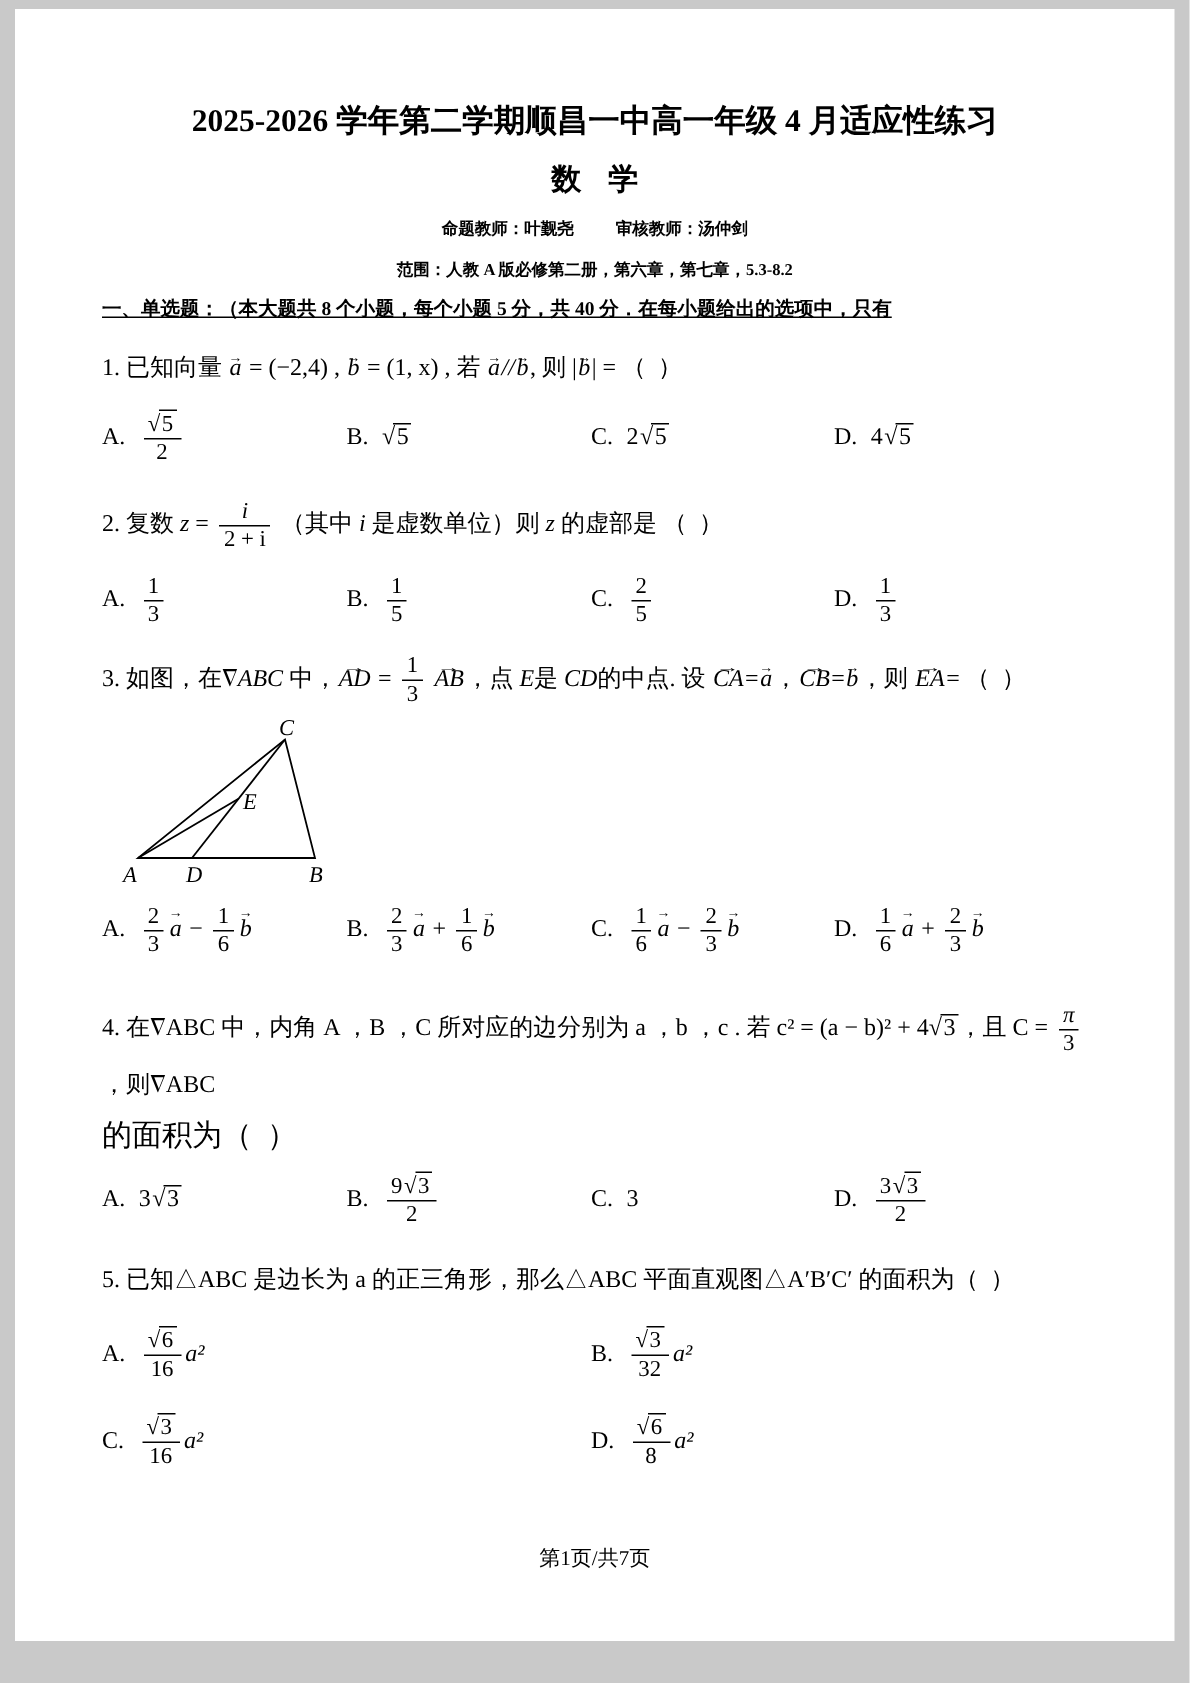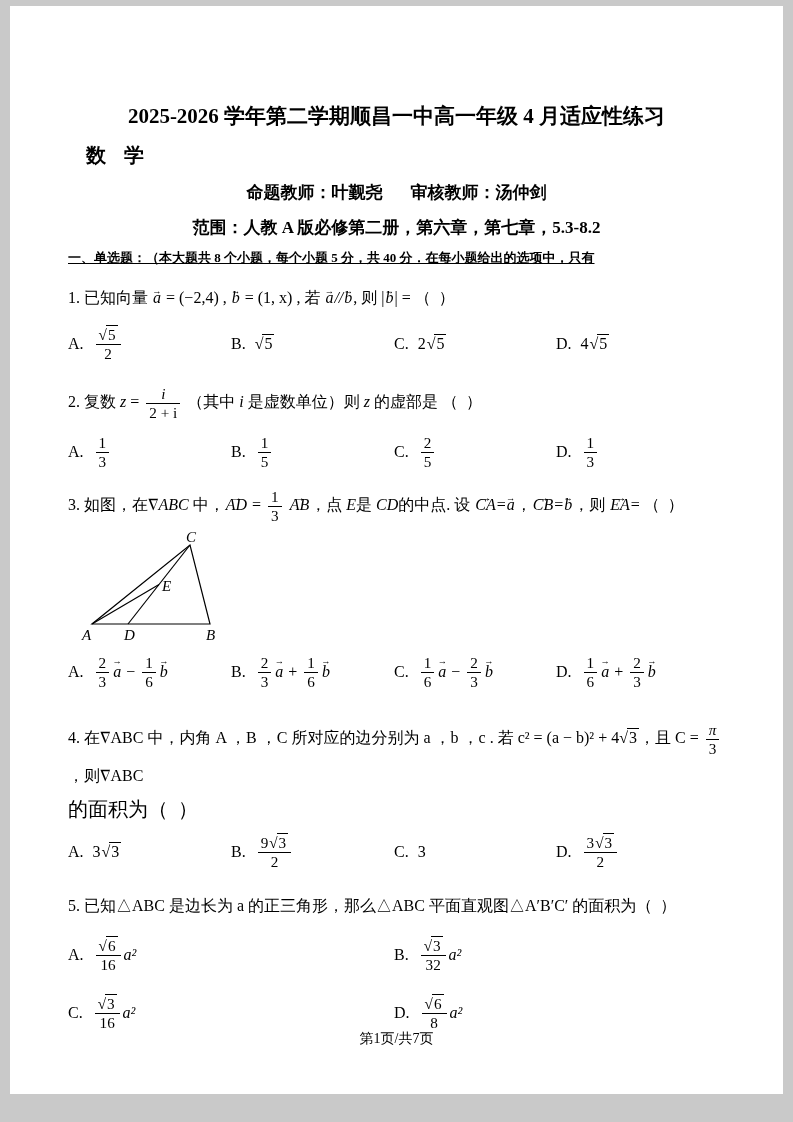--- a/index.html
+++ b/index.html
@@ -2,23 +2,23 @@
 <html><head>
 <meta charset="utf-8">
 <style>
   * { margin:0; padding:0; box-sizing:border-box; }
   html,body { width:793px; height:1122px; overflow:hidden; }
   body { background:#c9c9c9; font-family:"Liberation Serif", serif; color:#000; position:relative; }
 
   .page { position:absolute; left:10px; top:6px; width:773px; height:1088px;
           background:#ffffff; padding:0 58px; overflow:hidden; }
 
-  .title   { margin-top:96px; text-align:center; font-size:21px; font-weight:bold;font-family:Liberation Serif, serif; }
-  .subject { margin-top:12px; text-align:left; font-size:20px; font-weight:bold; letter-spacing:18px; text-indent:18px; }
-  .meta    { margin-top:12px; text-align:center; font-size:17px; font-weight:bold; }
+  .title   { margin-top:60px; text-align:center; font-size:21px; font-weight:bold;font-family:Liberation Serif, serif; }
+  .subject { margin-top:12px; text-align:center; font-size:20px; font-weight:bold; letter-spacing:18px; text-indent:18px; }
+  .meta    { margin-top:12px; text-align:center; font-size:11px; font-weight:bold; }
   .meta span { margin:0 14px; }
   .intro   { margin-top:3px; font-size:13px; font-weight:bold; line-height:31px;text-decoration:underline; }
   .intro2  { font-size:17px; font-weight:bold; line-height:31px; }
 
   .stem { font-size:16px; line-height:34px; }
   .q1stem { margin-top:8px; }
   .q2stem { margin-top:14px; line-height:42px; }
   .q3stem { margin-top:10px; line-height:40px; }
   .q4stem { margin-top:24px; line-height:38px; }
   .q4line2 { font-size:20px; line-height:28px; }

